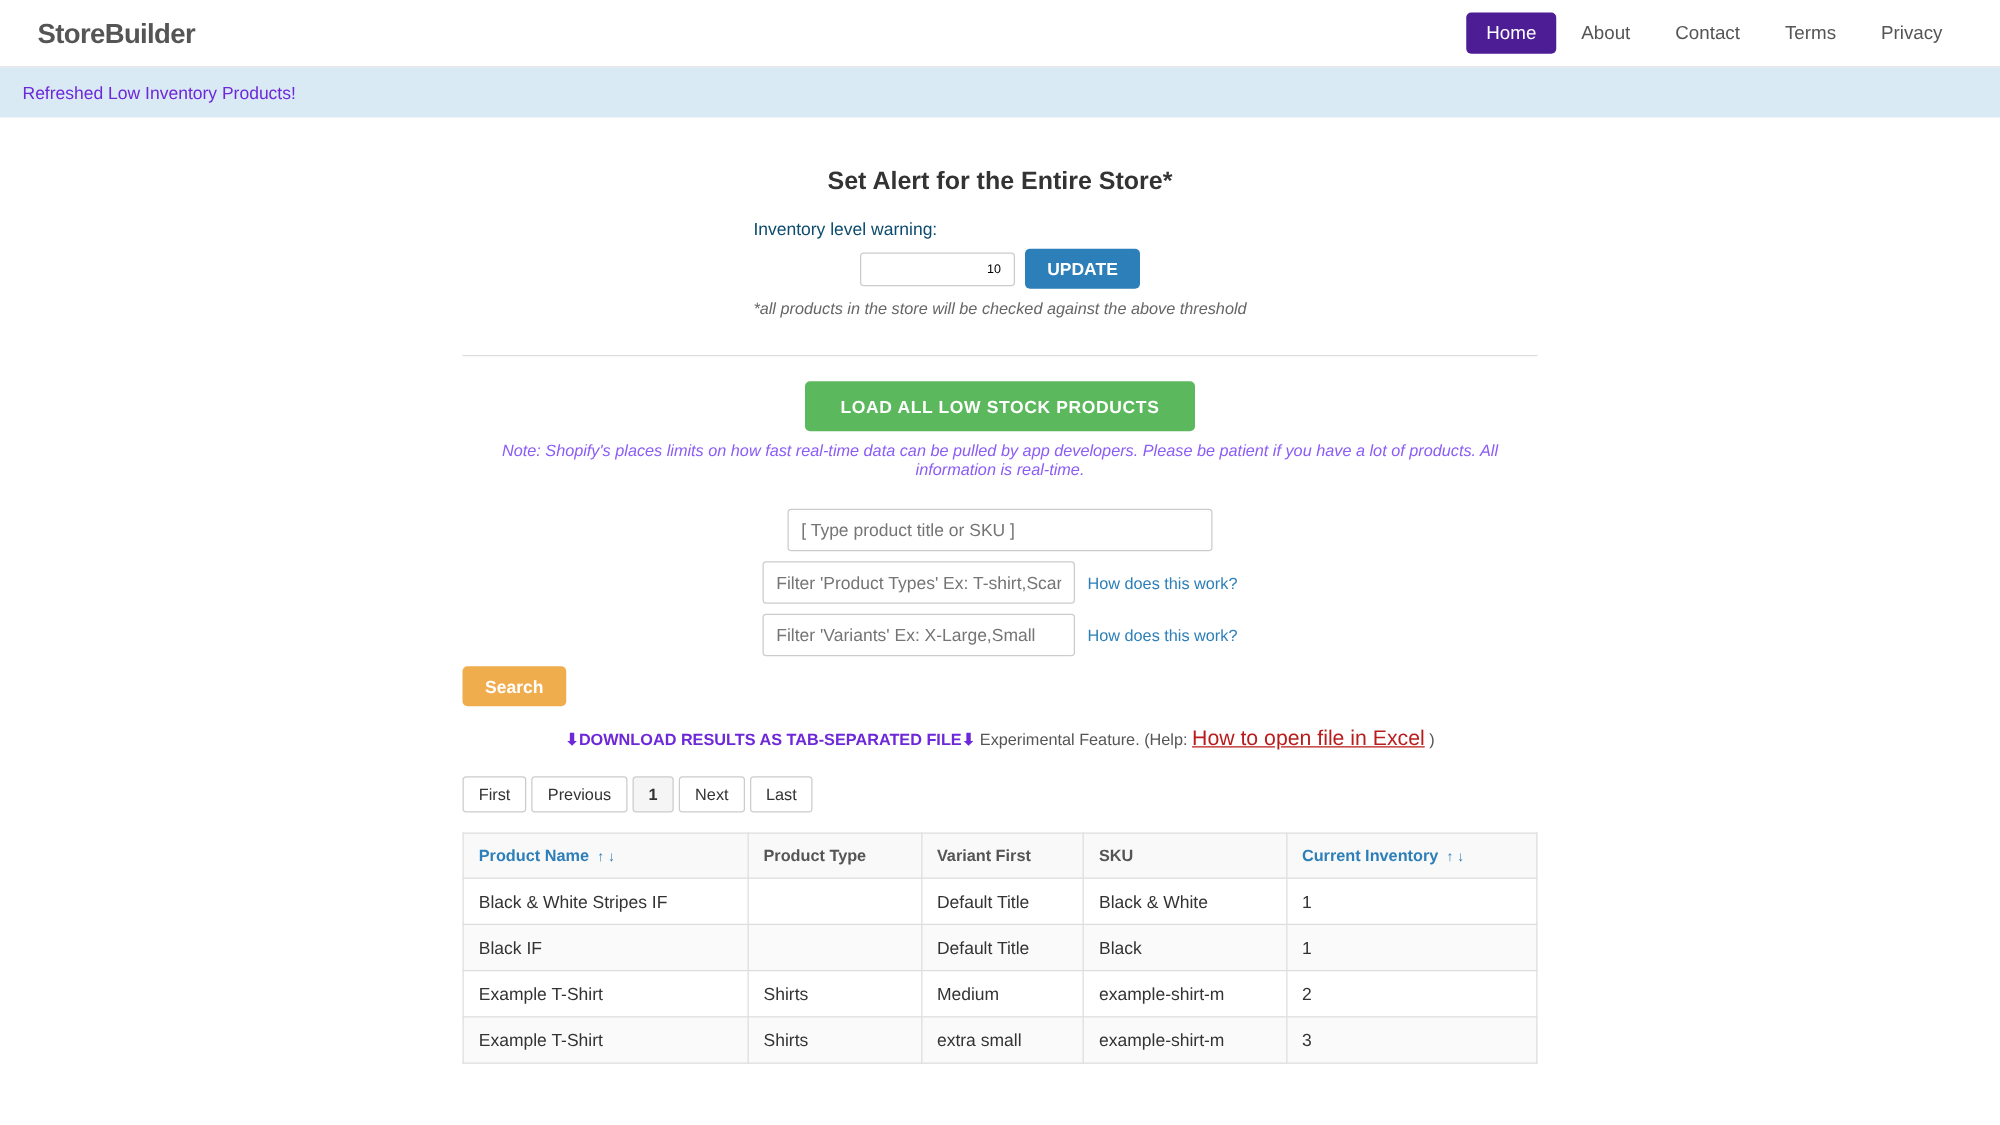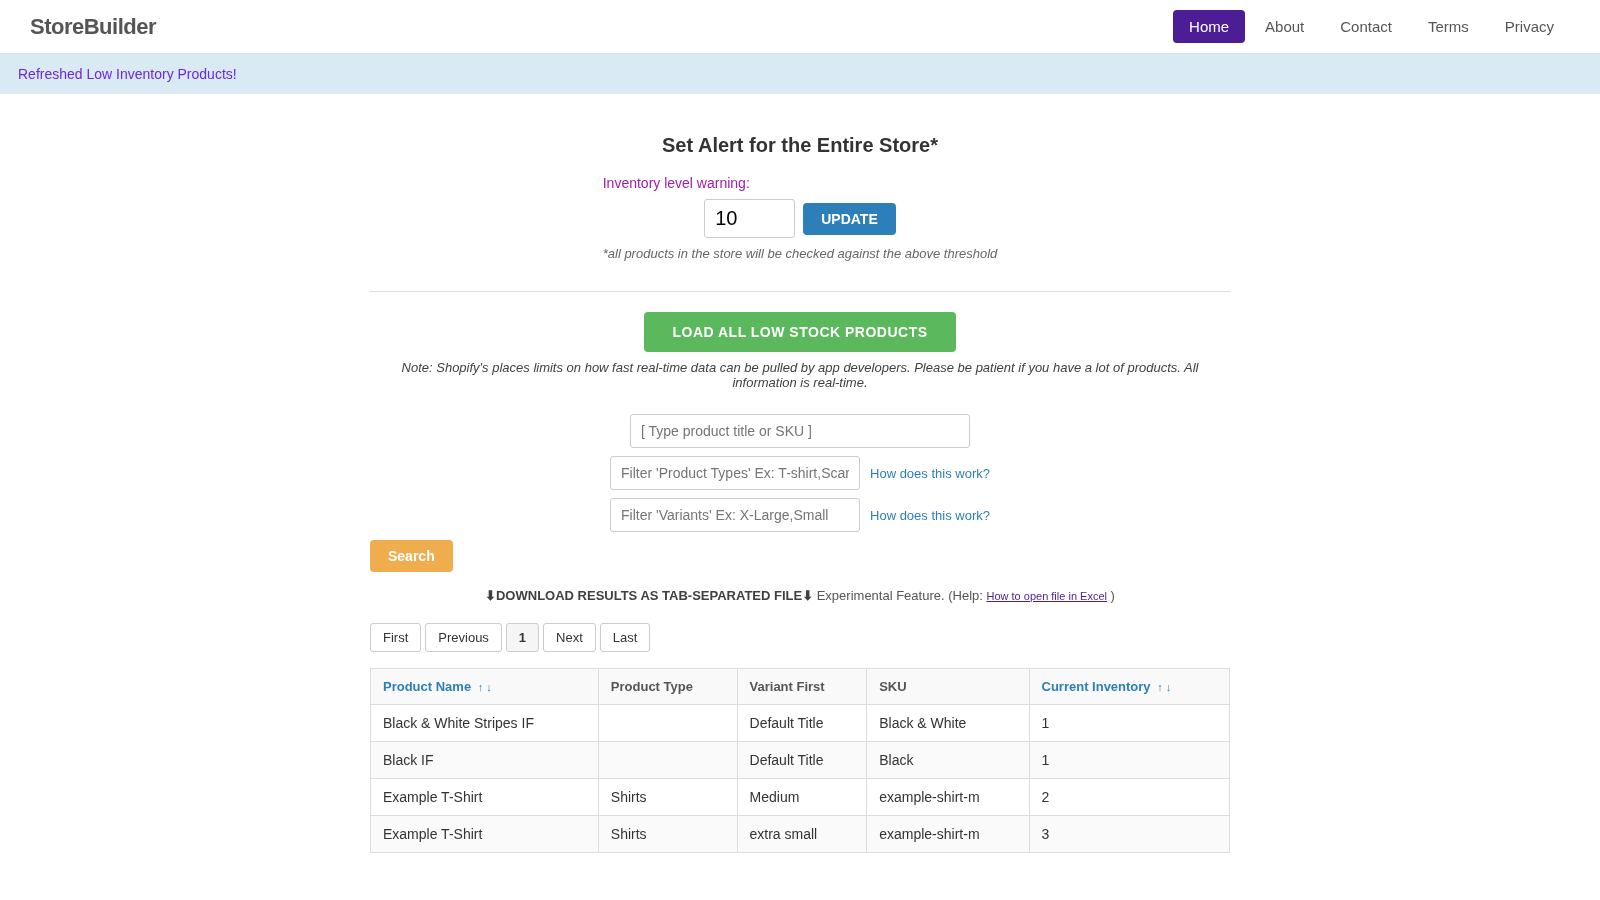--- a/index.html
+++ b/index.html
@@ -14,46 +14,46 @@
 
     
     .alert-banner { background: #d9eaf5; color: #6d28d9; padding: 12px 18px; font-size: 14px; }
 
     
     .main-content { max-width: 900px; margin: 0 auto; padding: 20px 20px 40px; }
 
     
     .alert-section { text-align: center; padding: 20px 0 10px; }
     .alert-section h2 { font-size: 20px; font-weight: bold; color: #333; margin-bottom: 10px; }
-    .alert-section label { display: block; font-size: 14px; color: #a21caf; margin-bottom: 8px; text-align: left; display: inline-block; }
+    .alert-section label { display: block; font-size: 14px; color: #0c4a6e; margin-bottom: 8px; text-align: left; display: inline-block; }
     .alert-form { display: flex; align-items: center; gap: 8px; justify-content: center; margin-bottom: 8px; }
-    .alert-input { border: 1px solid #ccc; padding: 7px 10px; border-radius: 3px; font-size: 20px; width: 91px; }
+    .alert-input { border: 1px solid #ccc; padding: 7px 10px; border-radius: 3px; font-size: 10px; width: 124px; text-align: right; }
     .update-btn { background: #2c7fb8; color: #fff; border: none; padding: 8px 18px; border-radius: 4px; font-size: 14px; cursor: pointer; font-weight: bold; }
     .alert-note { font-size: 13px; color: #666; font-style: italic; text-align: center; margin-top: 4px; }
 
     
     .divider { border: none; border-top: 1px solid #ddd; margin: 20px 0; }
 
     
     .load-section { text-align: center; margin-bottom: 12px; }
     .load-btn { background: #5cb85c; color: #fff; border: none; padding: 12px 28px; border-radius: 4px; font-size: 14px; font-weight: bold; cursor: pointer; letter-spacing: 0.5px; }
-    .load-note { font-size: 13px; color: #404040; text-align: center; margin-top: 8px; font-style: italic; }
+    .load-note { font-size: 13px; color: #8b5cf6; text-align: center; margin-top: 8px; font-style: italic; }
 
     
     .search-section { display: flex; flex-direction: column; align-items: center; gap: 8px; margin: 24px 0 16px; }
     .search-input { border: 1px solid #ccc; padding: 8px 10px; border-radius: 3px; font-size: 14px; width: 340px; color: #999; }
     .filter-row { display: flex; align-items: center; gap: 10px; }
     .filter-input { border: 1px solid #ccc; padding: 8px 10px; border-radius: 3px; font-size: 14px; width: 250px; color: #999; }
     .how-link { color: #2c7fb8; font-size: 13px; text-decoration: none; white-space: nowrap; }
     .search-btn { background: #f0ad4e; color: #fff; border: none; padding: 8px 18px; border-radius: 4px; font-size: 14px; cursor: pointer; font-weight: bold; align-self: flex-start; }
 
     
     .download-section { text-align: center; margin: 16px 0 20px; font-size: 13px; color: #555; }
-    .download-link { color: #404040; text-decoration: none; font-weight: bold; font-size: 13px; }
-    .excel-link { color: #4c1d95; font-size: 11px; }
+    .download-link { color: #6d28d9; text-decoration: none; font-weight: bold; font-size: 13px; }
+    .excel-link { color: #b91c1c; font-size: 17px; }
 
     
     .pagination { display: flex; gap: 4px; margin-bottom: 16px; }
     .page-btn { border: 1px solid #ccc; background: #fff; padding: 6px 12px; border-radius: 3px; font-size: 13px; cursor: pointer; color: #333; }
     .page-btn.current { background: #f5f5f5; font-weight: bold; }
 
     
     .inventory-table { width: 100%; border-collapse: collapse; font-size: 14px; }
     .inventory-table th { padding: 10px 12px; border: 1px solid #ddd; background: #f9f9f9; text-align: left; font-weight: bold; color: #555; font-size: 13px; }
     .inventory-table th.sortable { color: #2c7fb8; }

